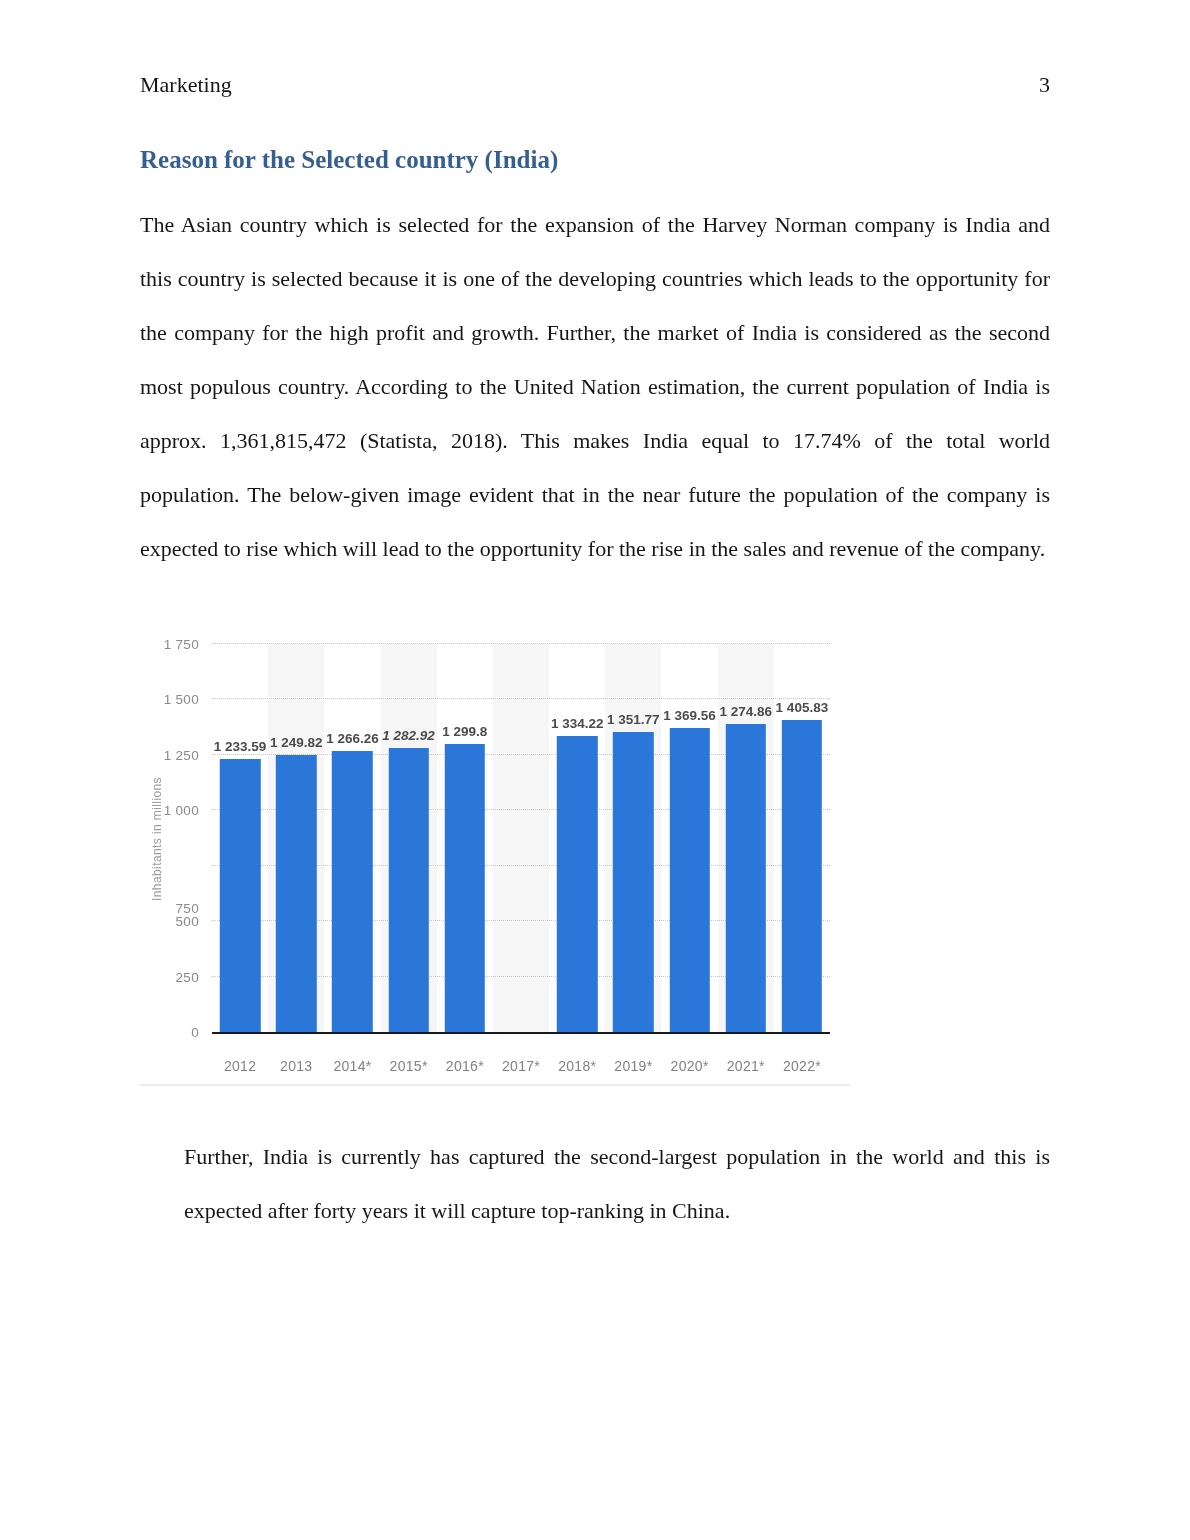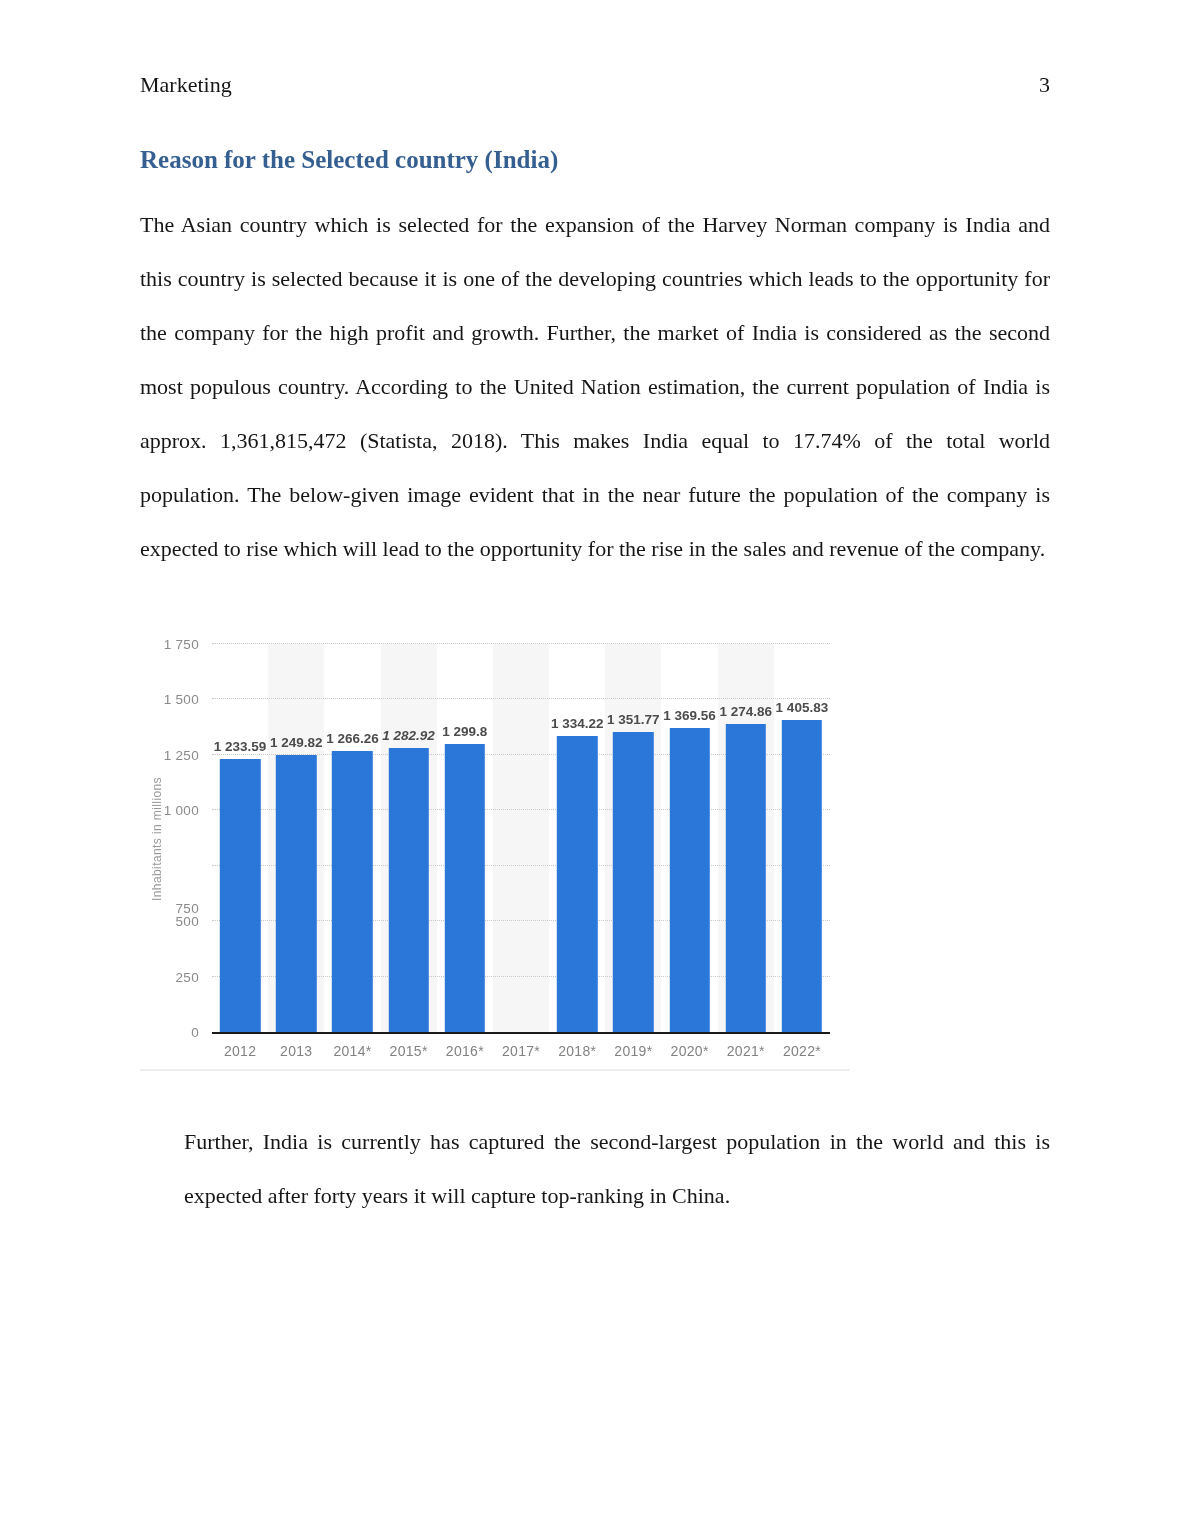--- a/index.html
+++ b/index.html
@@ -127,21 +127,21 @@
     font-size: 13.5px;
     font-weight: bold;
     color: #4b4b4b;
     white-space: nowrap;
     z-index: 3;
   }
   .xlabels {
     display: flex;
     width: 618px;
     margin-left: 72px;
-    padding-top: 9px;
+    padding-top: 24px;
   }
   .x-tick {
     flex: 1;
     text-align: center;
     font-size: 14px;
     color: #828282;
     letter-spacing: 0.3px;
   }
 </style>
 </head>

